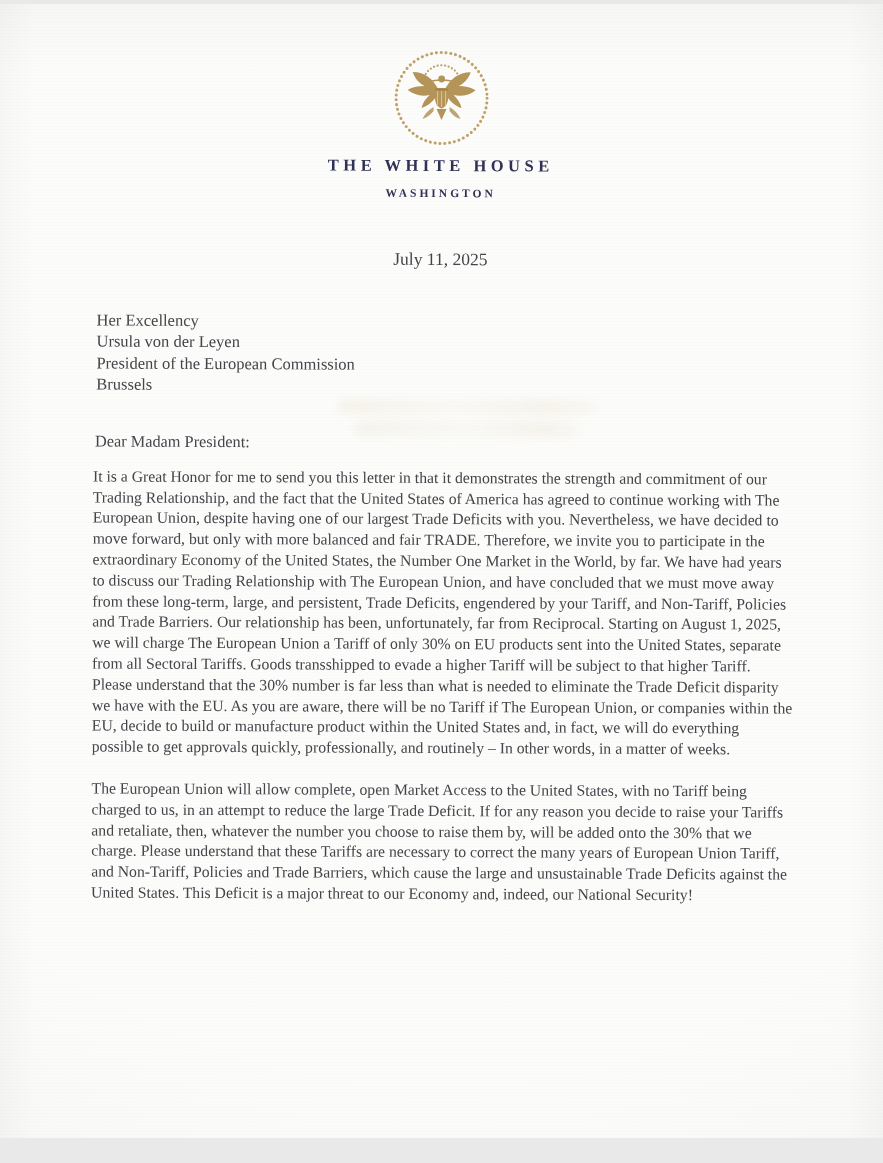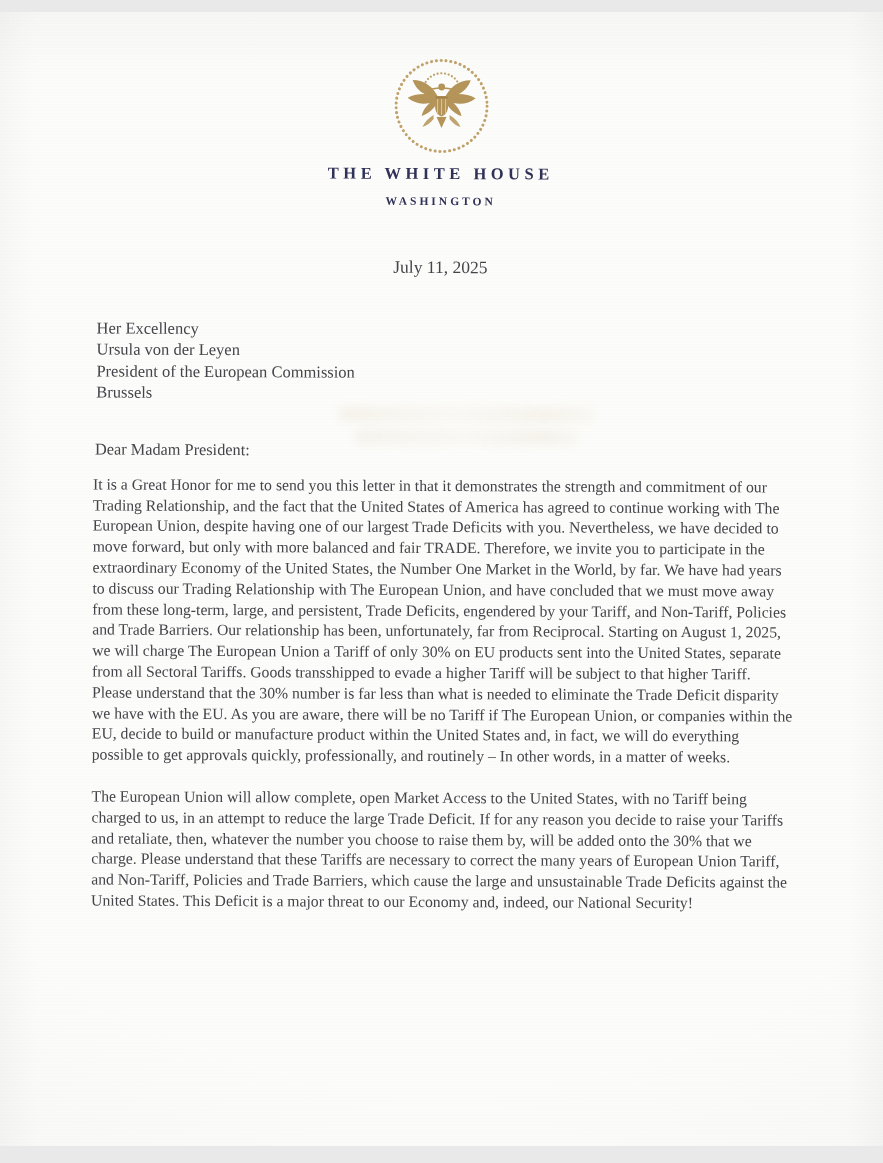--- a/index.html
+++ b/index.html
@@ -1,20 +1,20 @@
 <!DOCTYPE html>
 <html><head>
 <meta charset="utf-8">
 <style>
   html, body { margin: 0; padding: 0; background: #e9e9e9; }
   .page {
     position: relative;
     width: 883px;
     height: 1134px;
-    margin: 12px auto;
+    margin: 4px auto;
     background: #fcfcfa;
     overflow: hidden;
     font-family: "Liberation Serif", serif;
     color: #45444a;
   }
   
   .page::before {
     content: "";
     position: absolute;
     inset: 0;

